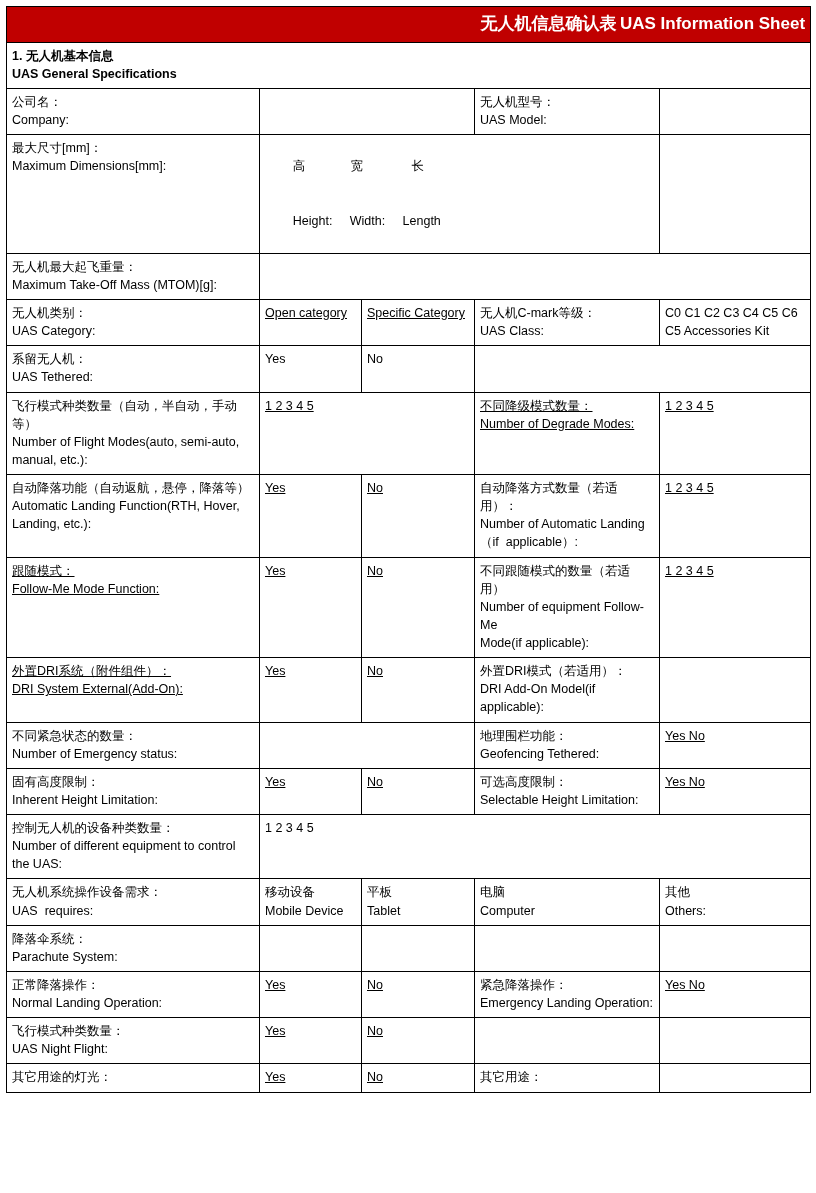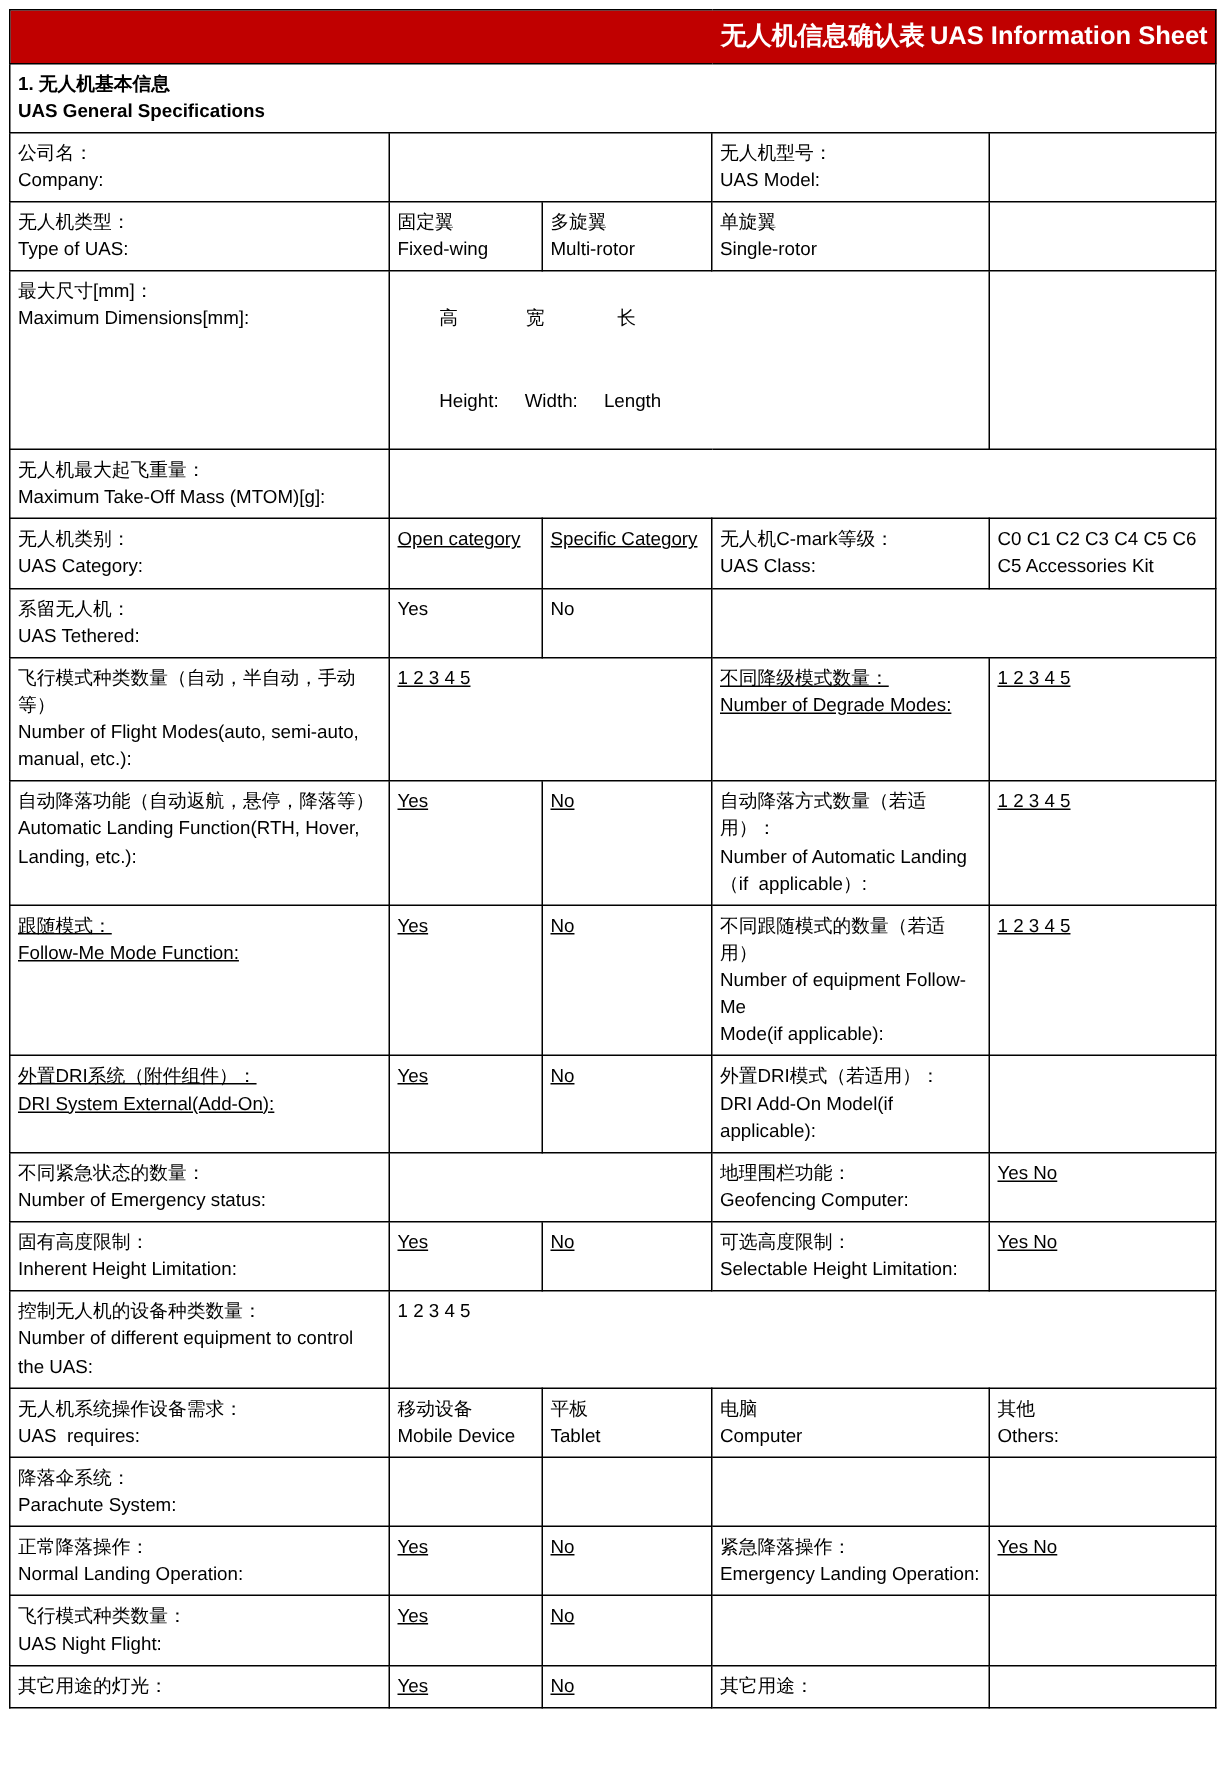--- a/index.html
+++ b/index.html
@@ -95,39 +95,20 @@
       <span class="label-en">Company:</span>
     </td>
     <td colspan="2"></td>
     <td>
       <span class="label-zh">无人机型号：</span>
       <span class="label-en">UAS Model:</span>
     </td>
     <td></td>
   </tr>
 
-  <tr>
-    <td>
-      <span class="label-zh">无人机类型：</span>
-      <span class="label-en">Type of UAS:</span>
-    </td>
-    <td>
-      <span class="label-zh">固定翼</span>
-      <span class="label-en">Fixed-wing</span>
-    </td>
-    <td>
-      <span class="label-zh">多旋翼</span>
-      <span class="label-en">Multi-rotor</span>
-    </td>
-    <td>
-      <span class="label-zh">单旋翼</span>
-      <span class="label-en">Single-rotor</span>
-    </td>
-    <td></td>
-  </tr>
 
   <tr>
     <td>
       <span class="label-zh">最大尺寸[mm]：</span>
       <span class="label-en">Maximum Dimensions[mm]:</span>
     </td>
     <td colspan="3">
       <span class="label-zh">
         <span>高</span>&nbsp;&nbsp;&nbsp;&nbsp;&nbsp;&nbsp;&nbsp;&nbsp;&nbsp;&nbsp;&nbsp;&nbsp;&nbsp;<span>宽</span>&nbsp;&nbsp;&nbsp;&nbsp;&nbsp;&nbsp;&nbsp;&nbsp;&nbsp;&nbsp;&nbsp;&nbsp;&nbsp;&nbsp;<span>长</span>
       </span>
@@ -236,21 +217,21 @@
 
 
   <tr>
     <td>
       <span class="label-zh">不同紧急状态的数量：</span>
       <span class="label-en">Number of Emergency status:</span>
     </td>
     <td colspan="2"></td>
     <td>
       <span class="label-zh">地理围栏功能：</span>
-      <span class="label-en">Geofencing Computer:</span>
+      <span class="label-en">Geofencing Tethered:</span>
     </td>
     <td class="mid">Yes No</td>
   </tr>
 
   <tr>
     <td>
       <span class="label-zh">固有高度限制：</span>
       <span class="label-en">Inherent Height Limitation:</span>
     </td>
     <td class="mid">Yes</td>

